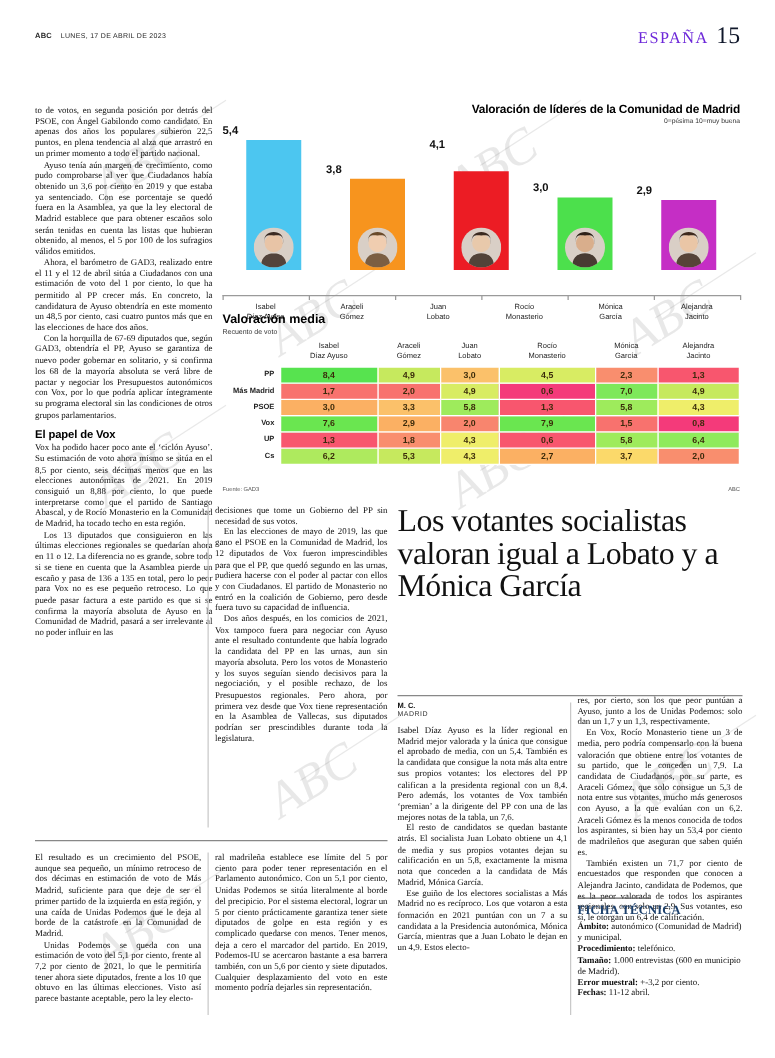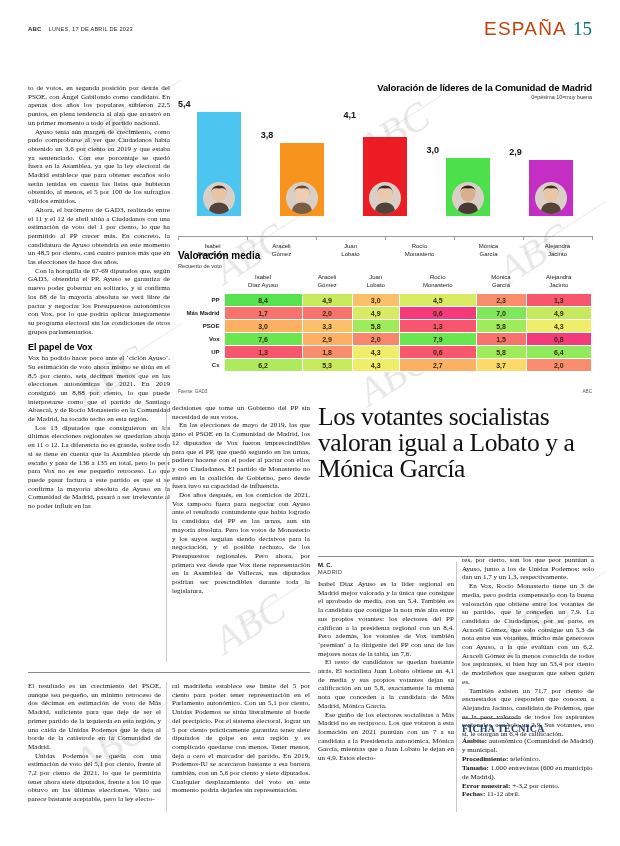--- a/index.html
+++ b/index.html
@@ -14,23 +14,23 @@
   }
   .page { position:relative; width:620px; height:846px; padding:0; }
 
   
   .masthead { position:absolute; left:28px; top:26px; width:564px; height:18px; }
   .mh-left { position:absolute; left:0; top:0; font-family:"Liberation Sans", sans-serif;
              font-size:5.6px; letter-spacing:.2px; color:#2a2a2a; white-space:nowrap; }
   .mh-abc { font-weight:bold; font-size:6px; }
   .mh-date { margin-left:7px; letter-spacing:.25px; }
   .mh-right { position:absolute; right:0; top:-8px; text-align:right; white-space:nowrap; }
-  .mh-section { font-family:Liberation Sans, sans-serif; font-size:19px; letter-spacing:1.2px;
-                color:#c2410c; }
-  .mh-page { font-family:"Liberation Serif", serif; font-size:19px; color:#0f766e; margin-left:6px; }
+  .mh-section { font-family:Liberation Serif, serif; font-size:13px; letter-spacing:1.2px;
+                color:#6d28d9; }
+  .mh-page { font-family:"Liberation Serif", serif; font-size:19px; color:#0f172a; margin-left:6px; }
 
   
   .wm { position:absolute; color:rgba(120,120,120,.17); font-family:"Liberation Serif", serif;
         font-size:40px; font-style:italic; pointer-events:none; user-select:none; }
   .wm-slash { position:absolute; background:rgba(120,120,120,.17); height:1px;
               transform-origin:0 0; pointer-events:none; }
 
   
   .col { position:absolute; font-size:7.1px; line-height:8.7px; text-align:justify;
          color:#111; font-family:"Liberation Serif", serif; }

